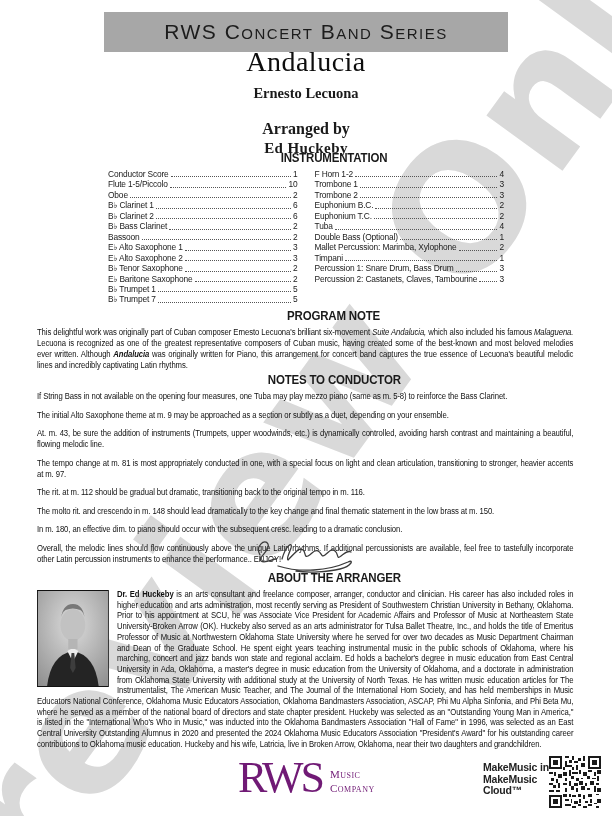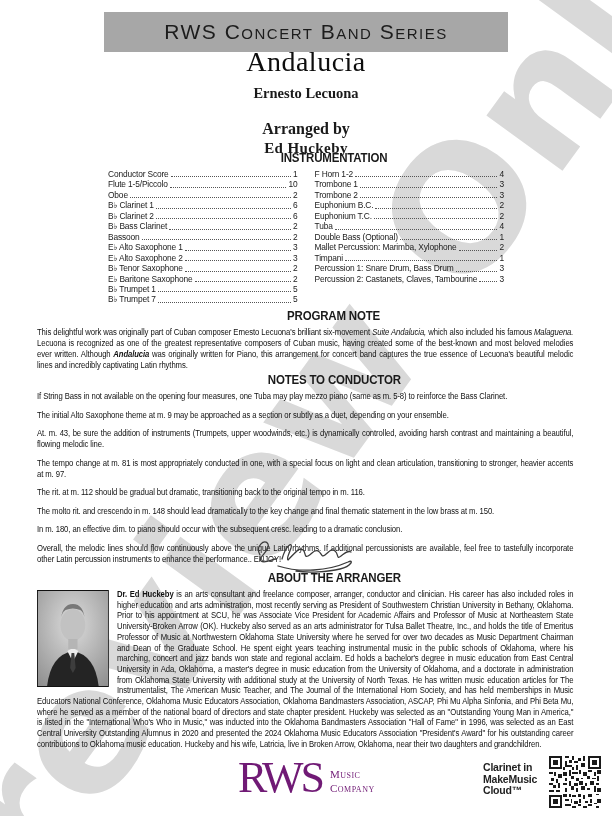--- a/index.html
+++ b/index.html
@@ -289,21 +289,21 @@
   </div>
 
   <div class="f-logo">
     <span class="f-rws">RWS</span>
     <span class="f-mc">
       <span>Music</span><br>
       <span>Company</span>
     </span>
   </div>
   <div class="f-interact">
-    <span>Clarinet in</span><br>
+    <span>MakeMusic in</span><br>
     <span>MakeMusic</span><br>
     <span>Cloud™</span>
   </div>
   <svg class="f-qr" width="52" height="52" viewBox="0 0 29 29" shape-rendering="crispEdges">
     <rect width="29" height="29" fill="#fff"></rect>
     <g fill="#1a1a1a">
       <rect x="0" y="0" width="7" height="7"></rect>
         <rect x="22" y="0" width="7" height="7"></rect>
         <rect x="0" y="22" width="7" height="7"></rect>
       <rect x="1" y="1" width="5" height="5" fill="#fff"></rect>

